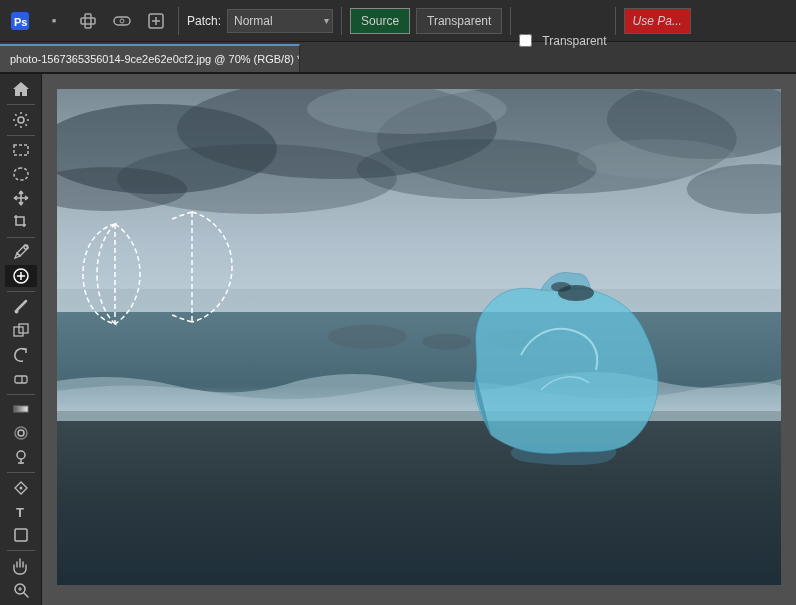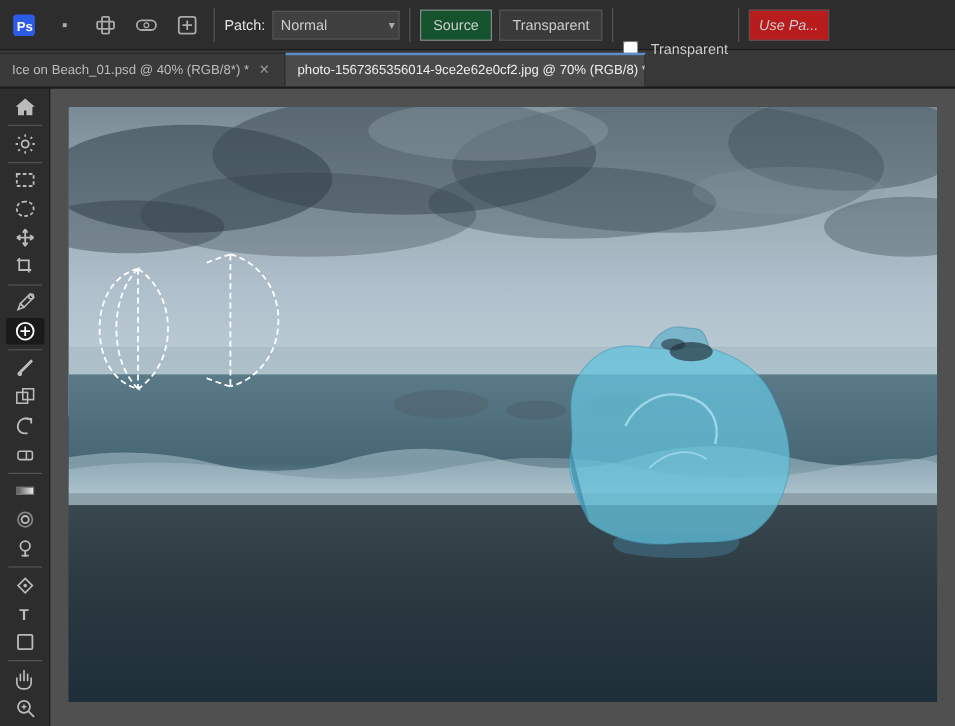--- a/index.html
+++ b/index.html
@@ -227,24 +227,20 @@
     <input type="checkbox" style="">
     <span>Transparent</span>
   </label>
 
   <div class="toolbar-separator"></div>
 
   <button class="use-patch-btn">Use Pa...</button>
 </div>
 
 <div id="tabs-bar">
-  <div class="tab">
-    <span>Ice on Beach_01.psd @ 40% (RGB/8*) *</span>
-    <span class="tab-close">✕</span>
-  </div>
   <div class="tab active">
     <span>photo-1567365356014-9ce2e62e0cf2.jpg @ 70% (RGB/8) *</span>
 
   </div>
 </div>
 
 <div id="main-area">
 
   <div id="sidebar">
 

